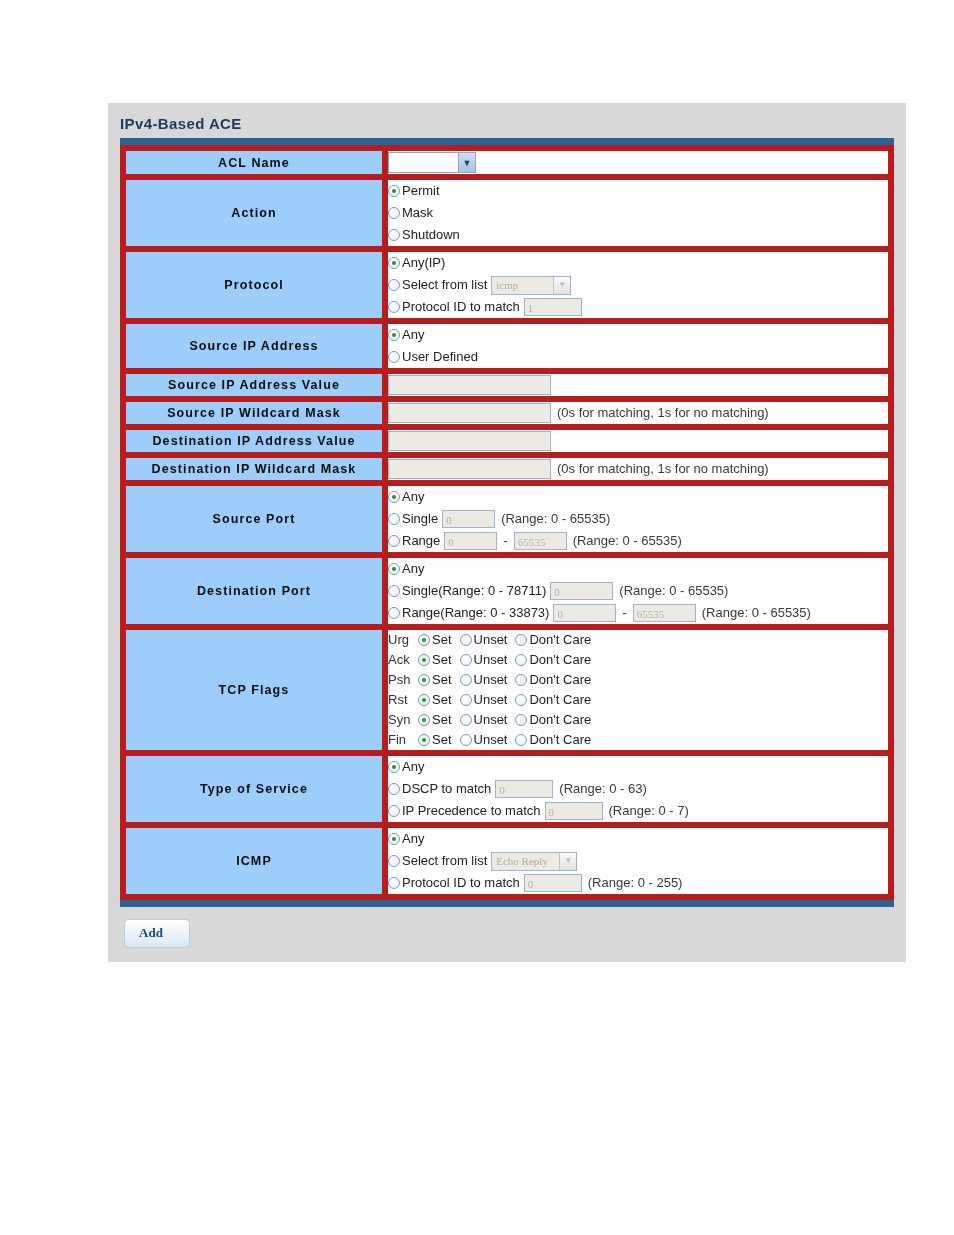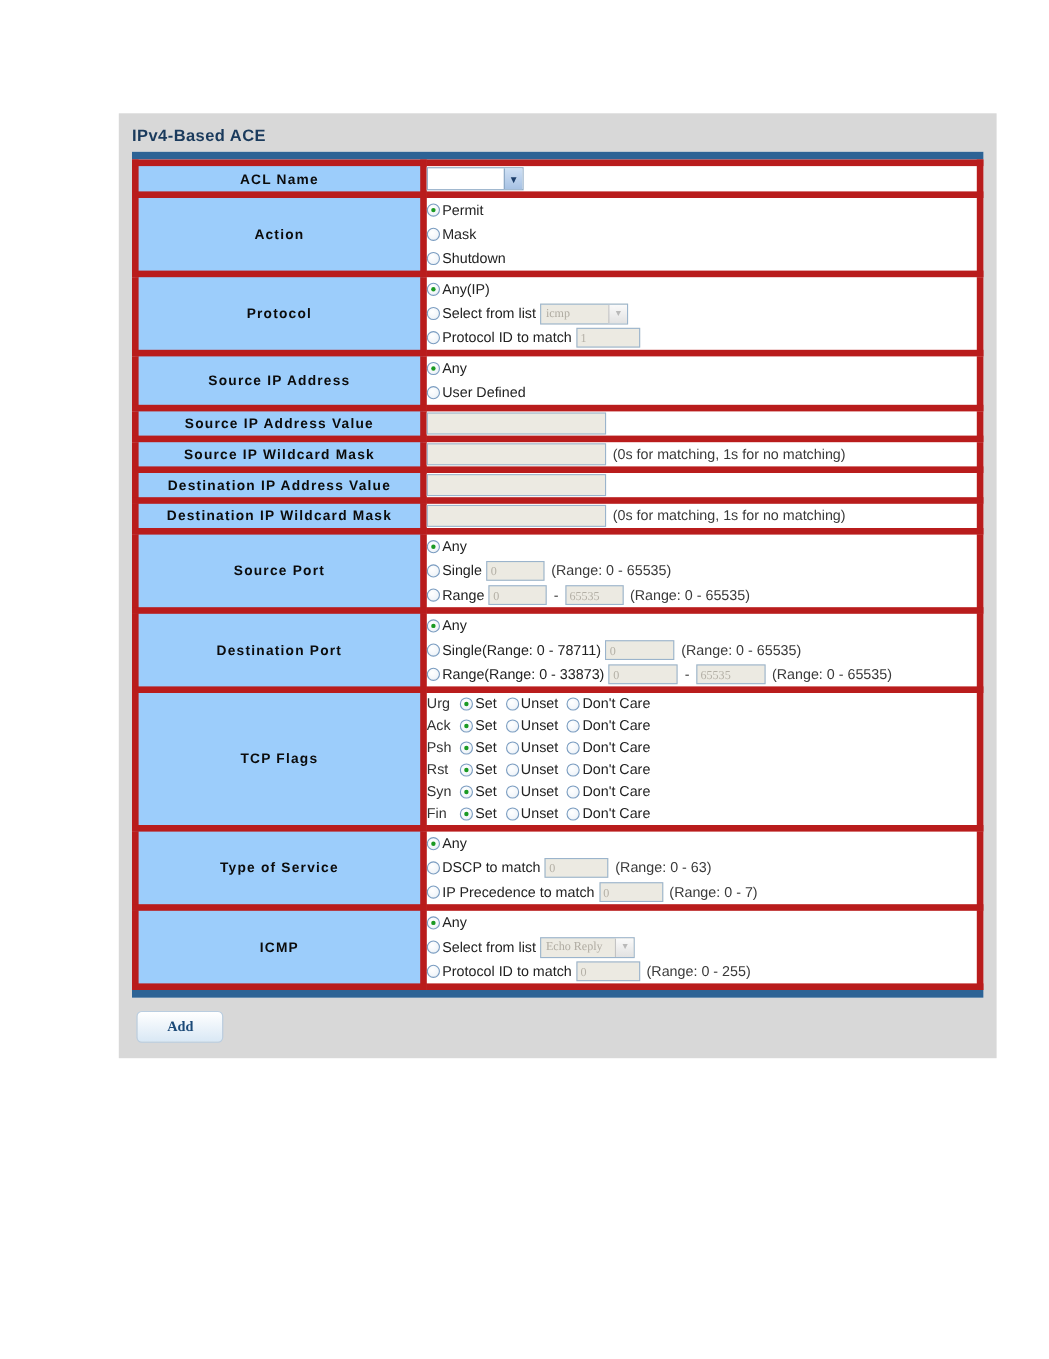--- a/index.html
+++ b/index.html
@@ -211,21 +211,21 @@
   }
 
   
   .footer {
     padding: 12px 0 14px 16px;
   }
   .btn {
     display: inline-block;
     min-width: 50px;
     text-align: center;
-    padding: 5px 13px 6px 14px;
+    padding: 5px 13px 6px 1px;
     border: 1px solid #b9cde0;
     border-radius: 5px;
     background: linear-gradient(#ffffff, #d9e8f5);
     color: #1c4a78;
     font-size: 13px;
     font-weight: bold;
     font-family: "Liberation Serif", serif;
   }
 </style>
 </head>

